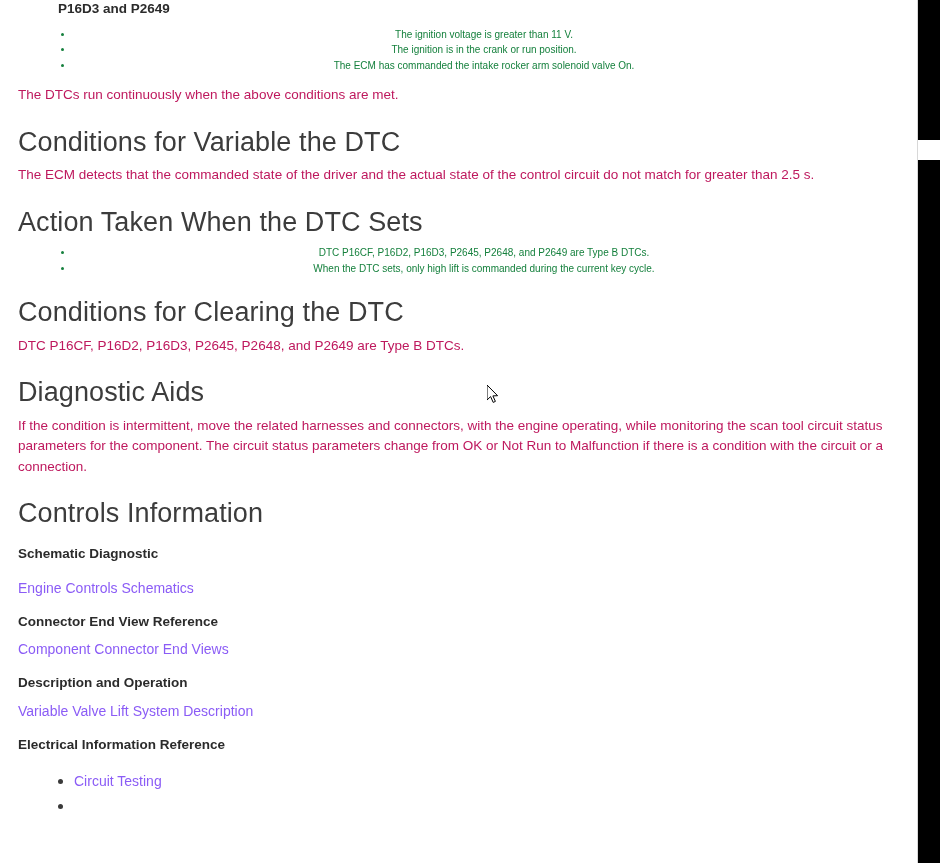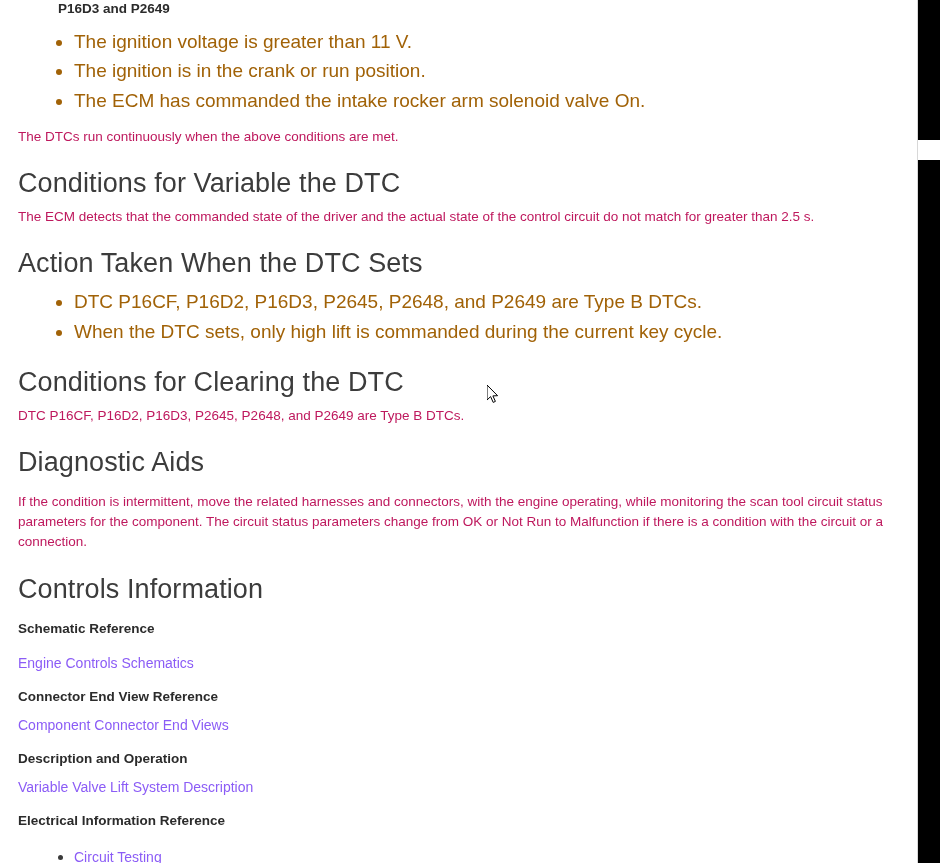--- a/index.html
+++ b/index.html
@@ -40,24 +40,25 @@
     padding: 0 0 0 40px;
     line-height: 1.4;
   }
 
   ul.bullets {
     margin: 8px 0 0 0;
     padding-left: 56px;
     list-style-type: disc;
   }
   ul.bullets li {
-    font-size: 19px;
-    color: #a16207;
+    font-size: 10px;
+    color: #15803d;
     line-height: 1.55;
     margin: 0 0 1px 0;
+    text-align: center;
   }
   ul.bullets.tight li { margin-bottom: 0; }
 
   p.body-text {
     font-size: 13.5px;
     color: #be185d;
     line-height: 1.5;
     margin: 12px 0 0 0;
   }
 
@@ -186,25 +187,25 @@
     <h1 class="section">Action Taken When the DTC Sets</h1>
     <ul class="bullets tight" style="margin-top:6px;">
       <li>DTC P16CF, P16D2, P16D3, P2645, P2648, and P2649 are Type B DTCs.</li>
       <li>When the DTC sets, only high lift is commanded during the current key cycle.</li>
     </ul>
 
     <h1 class="section">Conditions for Clearing the DTC</h1>
     <p class="body-text" style="margin-top:6px;">DTC P16CF, P16D2, P16D3, P2645, P2648, and P2649 are Type B DTCs.</p>
 
     <h1 class="section">Diagnostic Aids</h1>
-    <p class="body-text" style="">If the condition is intermittent, move the related harnesses and connectors, with the engine operating, while monitoring the scan tool circuit status parameters for the component. The circuit status parameters change from OK or Not Run to Malfunction if there is a condition with the circuit or a connection.</p>
+    <p class="body-text" style="margin-top:6px;">If the condition is intermittent, move the related harnesses and connectors, with the engine operating, while monitoring the scan tool circuit status parameters for the component. The circuit status parameters change from OK or Not Run to Malfunction if there is a condition with the circuit or a connection.</p>
 
     <h1 class="section">Controls Information</h1>
 
-    <h3 class="subhead">Schematic Reference</h3>
+    <h3 class="subhead">Schematic Diagnostic</h3>
     <div class="link-block">
       <a class="doclink" href="#">Engine Controls Schematics</a>
     </div>
 
     <h3 class="subhead">Connector End View Reference</h3>
     <div class="link-block wide-gap">
       <a class="doclink" href="#">Component Connector End Views</a>
     </div>
 
     <h3 class="subhead">Description and Operation</h3>

